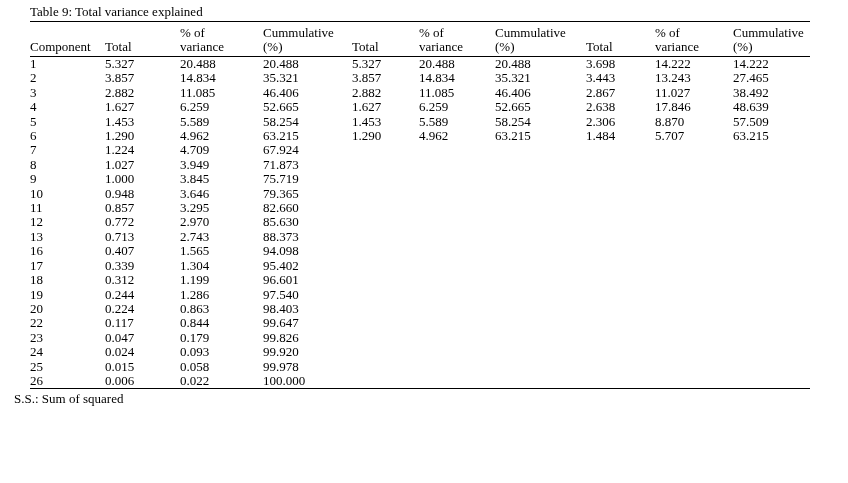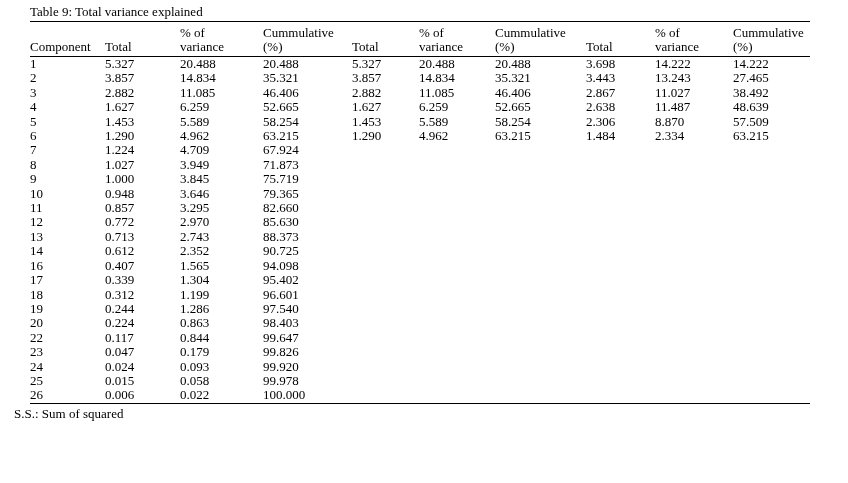--- a/index.html
+++ b/index.html
@@ -151,21 +151,21 @@
         </tr>
         <tr>
           <td>4</td>
           <td>1.627</td>
           <td>6.259</td>
           <td>52.665</td>
           <td>1.627</td>
           <td>6.259</td>
           <td>52.665</td>
           <td>2.638</td>
-          <td>11.487</td>
+          <td>17.846</td>
           <td>48.639</td>
         </tr>
         <tr>
           <td>5</td>
           <td>1.453</td>
           <td>5.589</td>
           <td>58.254</td>
           <td>1.453</td>
           <td>5.589</td>
           <td>58.254</td>
@@ -175,21 +175,21 @@
         </tr>
         <tr>
           <td>6</td>
           <td>1.290</td>
           <td>4.962</td>
           <td>63.215</td>
           <td>1.290</td>
           <td>4.962</td>
           <td>63.215</td>
           <td>1.484</td>
-          <td>2.334</td>
+          <td>5.707</td>
           <td>63.215</td>
         </tr>
         <tr>
           <td>7</td>
           <td>1.224</td>
           <td>4.709</td>
           <td>67.924</td>
           <td></td>
           <td></td>
           <td></td>
@@ -263,32 +263,20 @@
           <td>2.743</td>
           <td>88.373</td>
           <td></td>
           <td></td>
           <td></td>
           <td></td>
           <td></td>
           <td></td>
         </tr>
         <tr>
-          <td>14</td>
-          <td>0.612</td>
-          <td>2.352</td>
-          <td>90.725</td>
-          <td></td>
-          <td></td>
-          <td></td>
-          <td></td>
-          <td></td>
-          <td></td>
-        </tr>
-        <tr>
           <td>16</td>
           <td>0.407</td>
           <td>1.565</td>
           <td>94.098</td>
           <td></td>
           <td></td>
           <td></td>
           <td></td>
           <td></td>
           <td></td>

